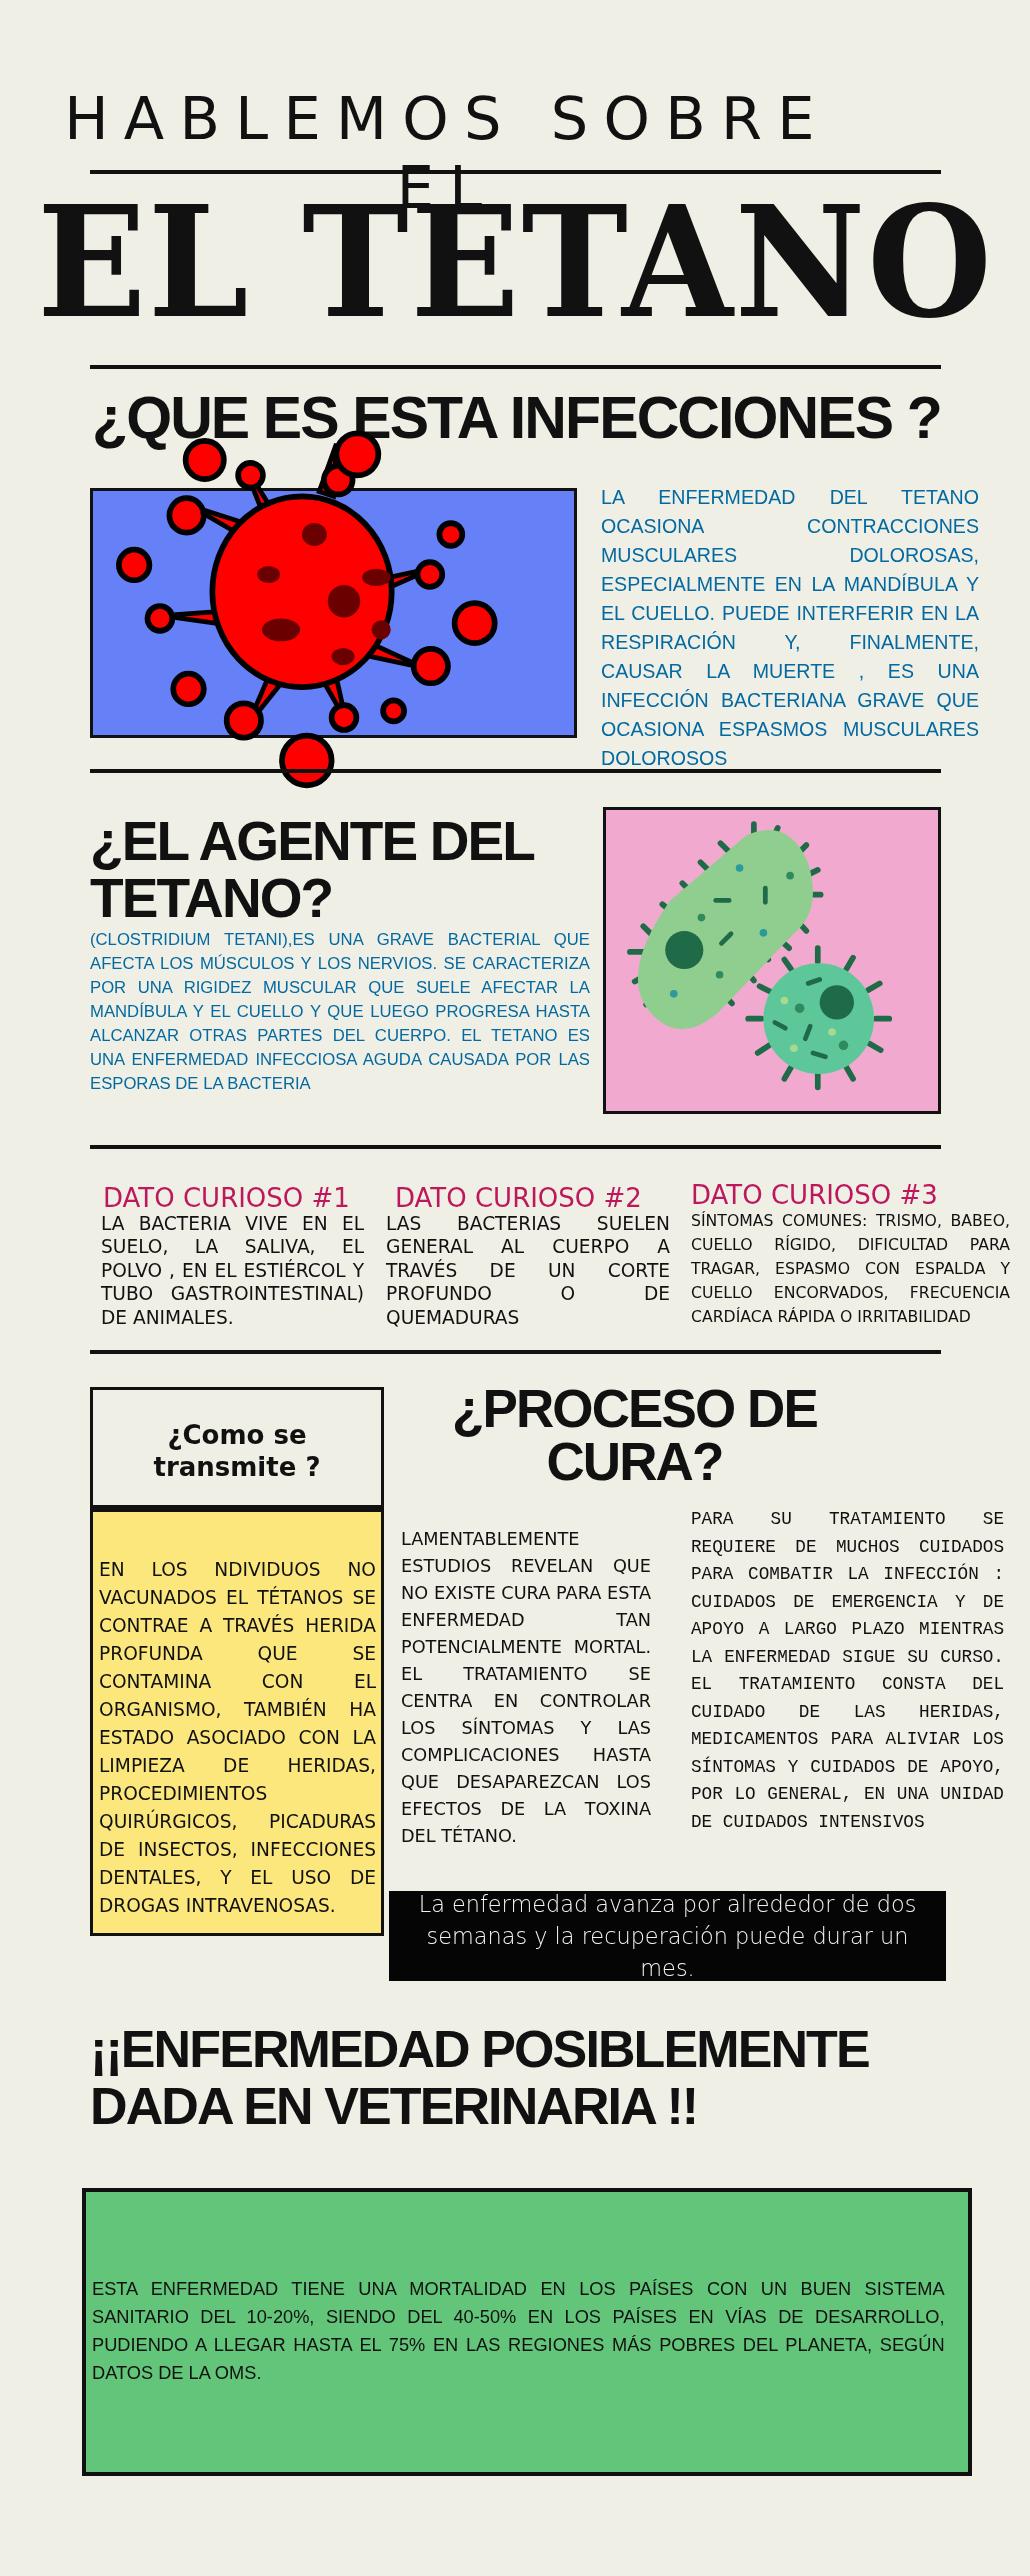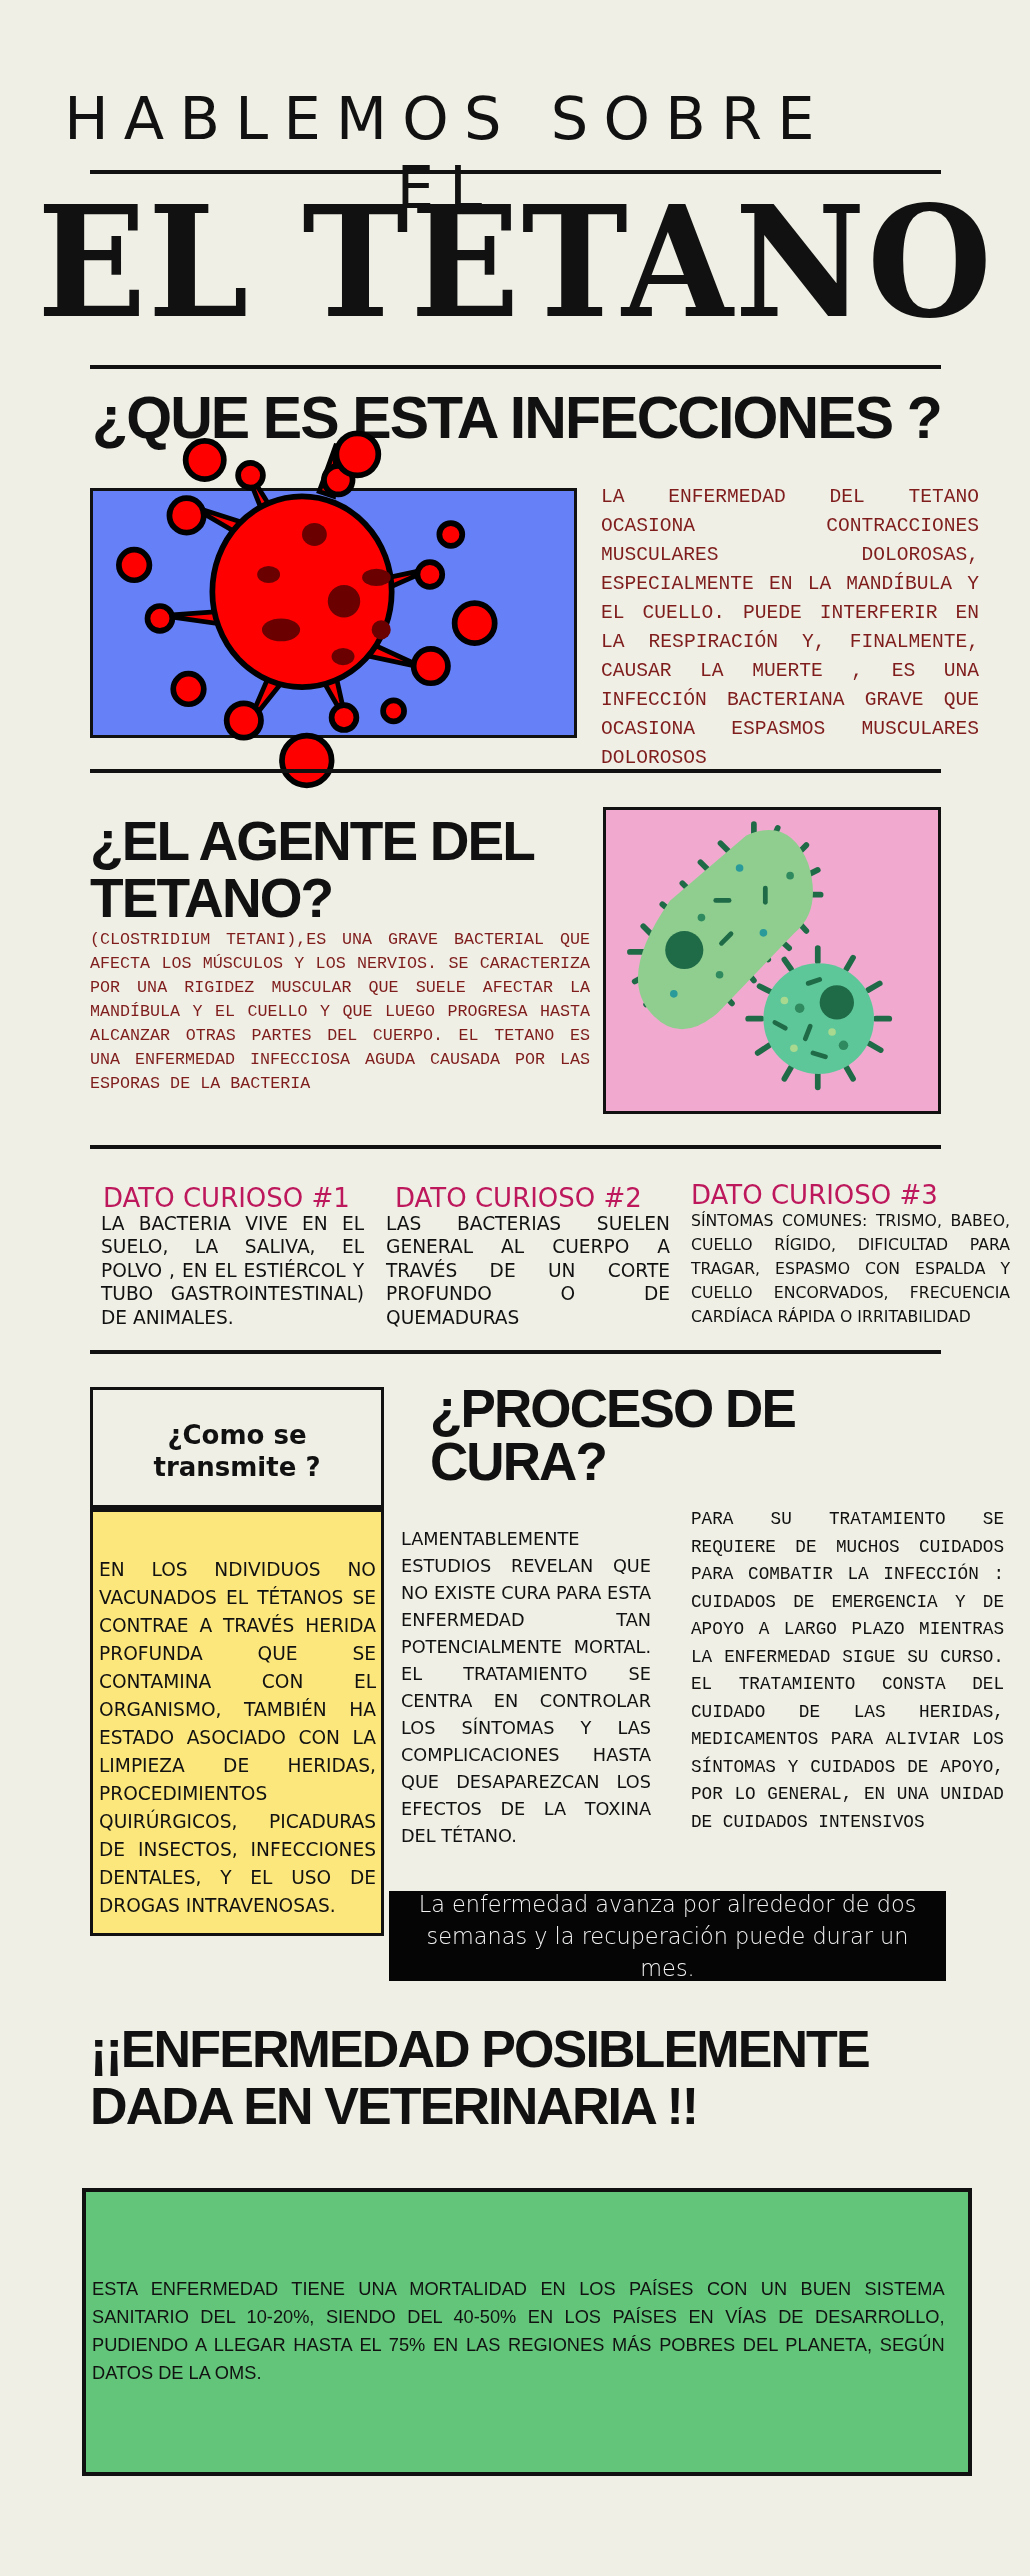--- a/index.html
+++ b/index.html
@@ -16,22 +16,22 @@
           letter-spacing: 1.9px; line-height: 1; color: #111; transform: scaleY(1.08); }
 
   .h-bold { font-family: "Liberation Sans", sans-serif; font-weight: 900; color: #111;
             letter-spacing: -1.9px; }
   .h1 { left: 92px; top: 389px; font-size: 59px; line-height: 1; font-weight: 700; }
 
   .virus-box { left: 90px; top: 488px; width: 487px; height: 250px; background: #6680f8;
                border: 3.8px solid #111; }
   .virus-svg { left: 90px; top: 420px; width: 487px; height: 372px; }
 
-  .para { font-family: Liberation Mono, monospace; text-align: justify;
-          text-align-last: left; text-transform: uppercase; color: #7f1d1d; }
+  .para { font-family: Liberation Sans, sans-serif; text-align: justify;
+          text-align-last: left; text-transform: uppercase; color: #0369a1; }
   .p1 { left: 601px; top: 483px; width: 378px; font-size: 19.6px; line-height: 29px; }
 
   .h2 { left: 90px; top: 813px; width: 496px; font-size: 55px; line-height: 57px; font-weight: 700; }
   .p2 { left: 90px; top: 928px; width: 500px; font-size: 16.7px; line-height: 24px; }
   .bact-box { left: 603px; top: 807px; width: 338px; height: 307px; background: #f2a9d0;
               border: 3.8px solid #111; }
   .bact-svg { left: 603px; top: 807px; width: 338px; height: 307px; }
 
   .dato-title { font-family: "DejaVu Sans", sans-serif; font-size: 26px; font-weight: 500; color: #be185d; }
   .dato-text { font-family: "DejaVu Sans", sans-serif; text-align: justify; text-align-last: left; color: #111; }
@@ -44,21 +44,21 @@
 
   .trans-head { left: 90px; top: 1387px; width: 294px; height: 124px; border: 3.8px solid #111;
                 border-bottom: 0; display: flex; align-items: center; justify-content: center;
                 text-align: center; font-family: "DejaVu Sans", sans-serif; font-weight: 700;
                 font-size: 26px; line-height: 32px; background: #efefe5; }
   .trans-body { left: 90px; top: 1505px; width: 294px; height: 431px; background: #fce77d;
                 border: 3.8px solid #111; border-top: 7.6px solid #111; }
   .trans-text { left: 99px; top: 1556px; width: 277px; font-family: "DejaVu Sans", sans-serif;
                 font-size: 18.6px; line-height: 28px; text-align: justify; text-align-last: left; }
 
-  .h3 { left: 430px; top: 1382px; width: 439px; font-size: 53px; line-height: 53px; font-weight: 700; }
+  .h3 { left: 415px; top: 1382px; width: 439px; font-size: 53px; line-height: 53px; font-weight: 700; text-align: center; }
   .cura1 { left: 401px; top: 1518px; width: 250px; font-family: "DejaVu Sans", sans-serif;
            font-size: 17.7px; line-height: 27px; text-align: justify; text-align-last: left; margin-top: 8px; }
   .cura2 { left: 691px; top: 1506px; width: 313px; font-family: Liberation Mono, monospace;
            font-size: 17.7px; line-height: 27.5px; text-align: justify; text-align-last: left; }
   .black-note { left: 389px; top: 1891px; width: 557px; height: 90px; background: #050505;
                 color: #f2f2f2; font-family: "DejaVu Sans", sans-serif; font-weight: 300;
                 font-size: 22.4px; line-height: 32px; text-align: center;
                 display: flex; align-items: center; justify-content: center; padding: 0 20px; }
 
   .h4 { left: 90px; top: 2021px; width: 897px; font-size: 52px; line-height: 57px; font-weight: 700; }

